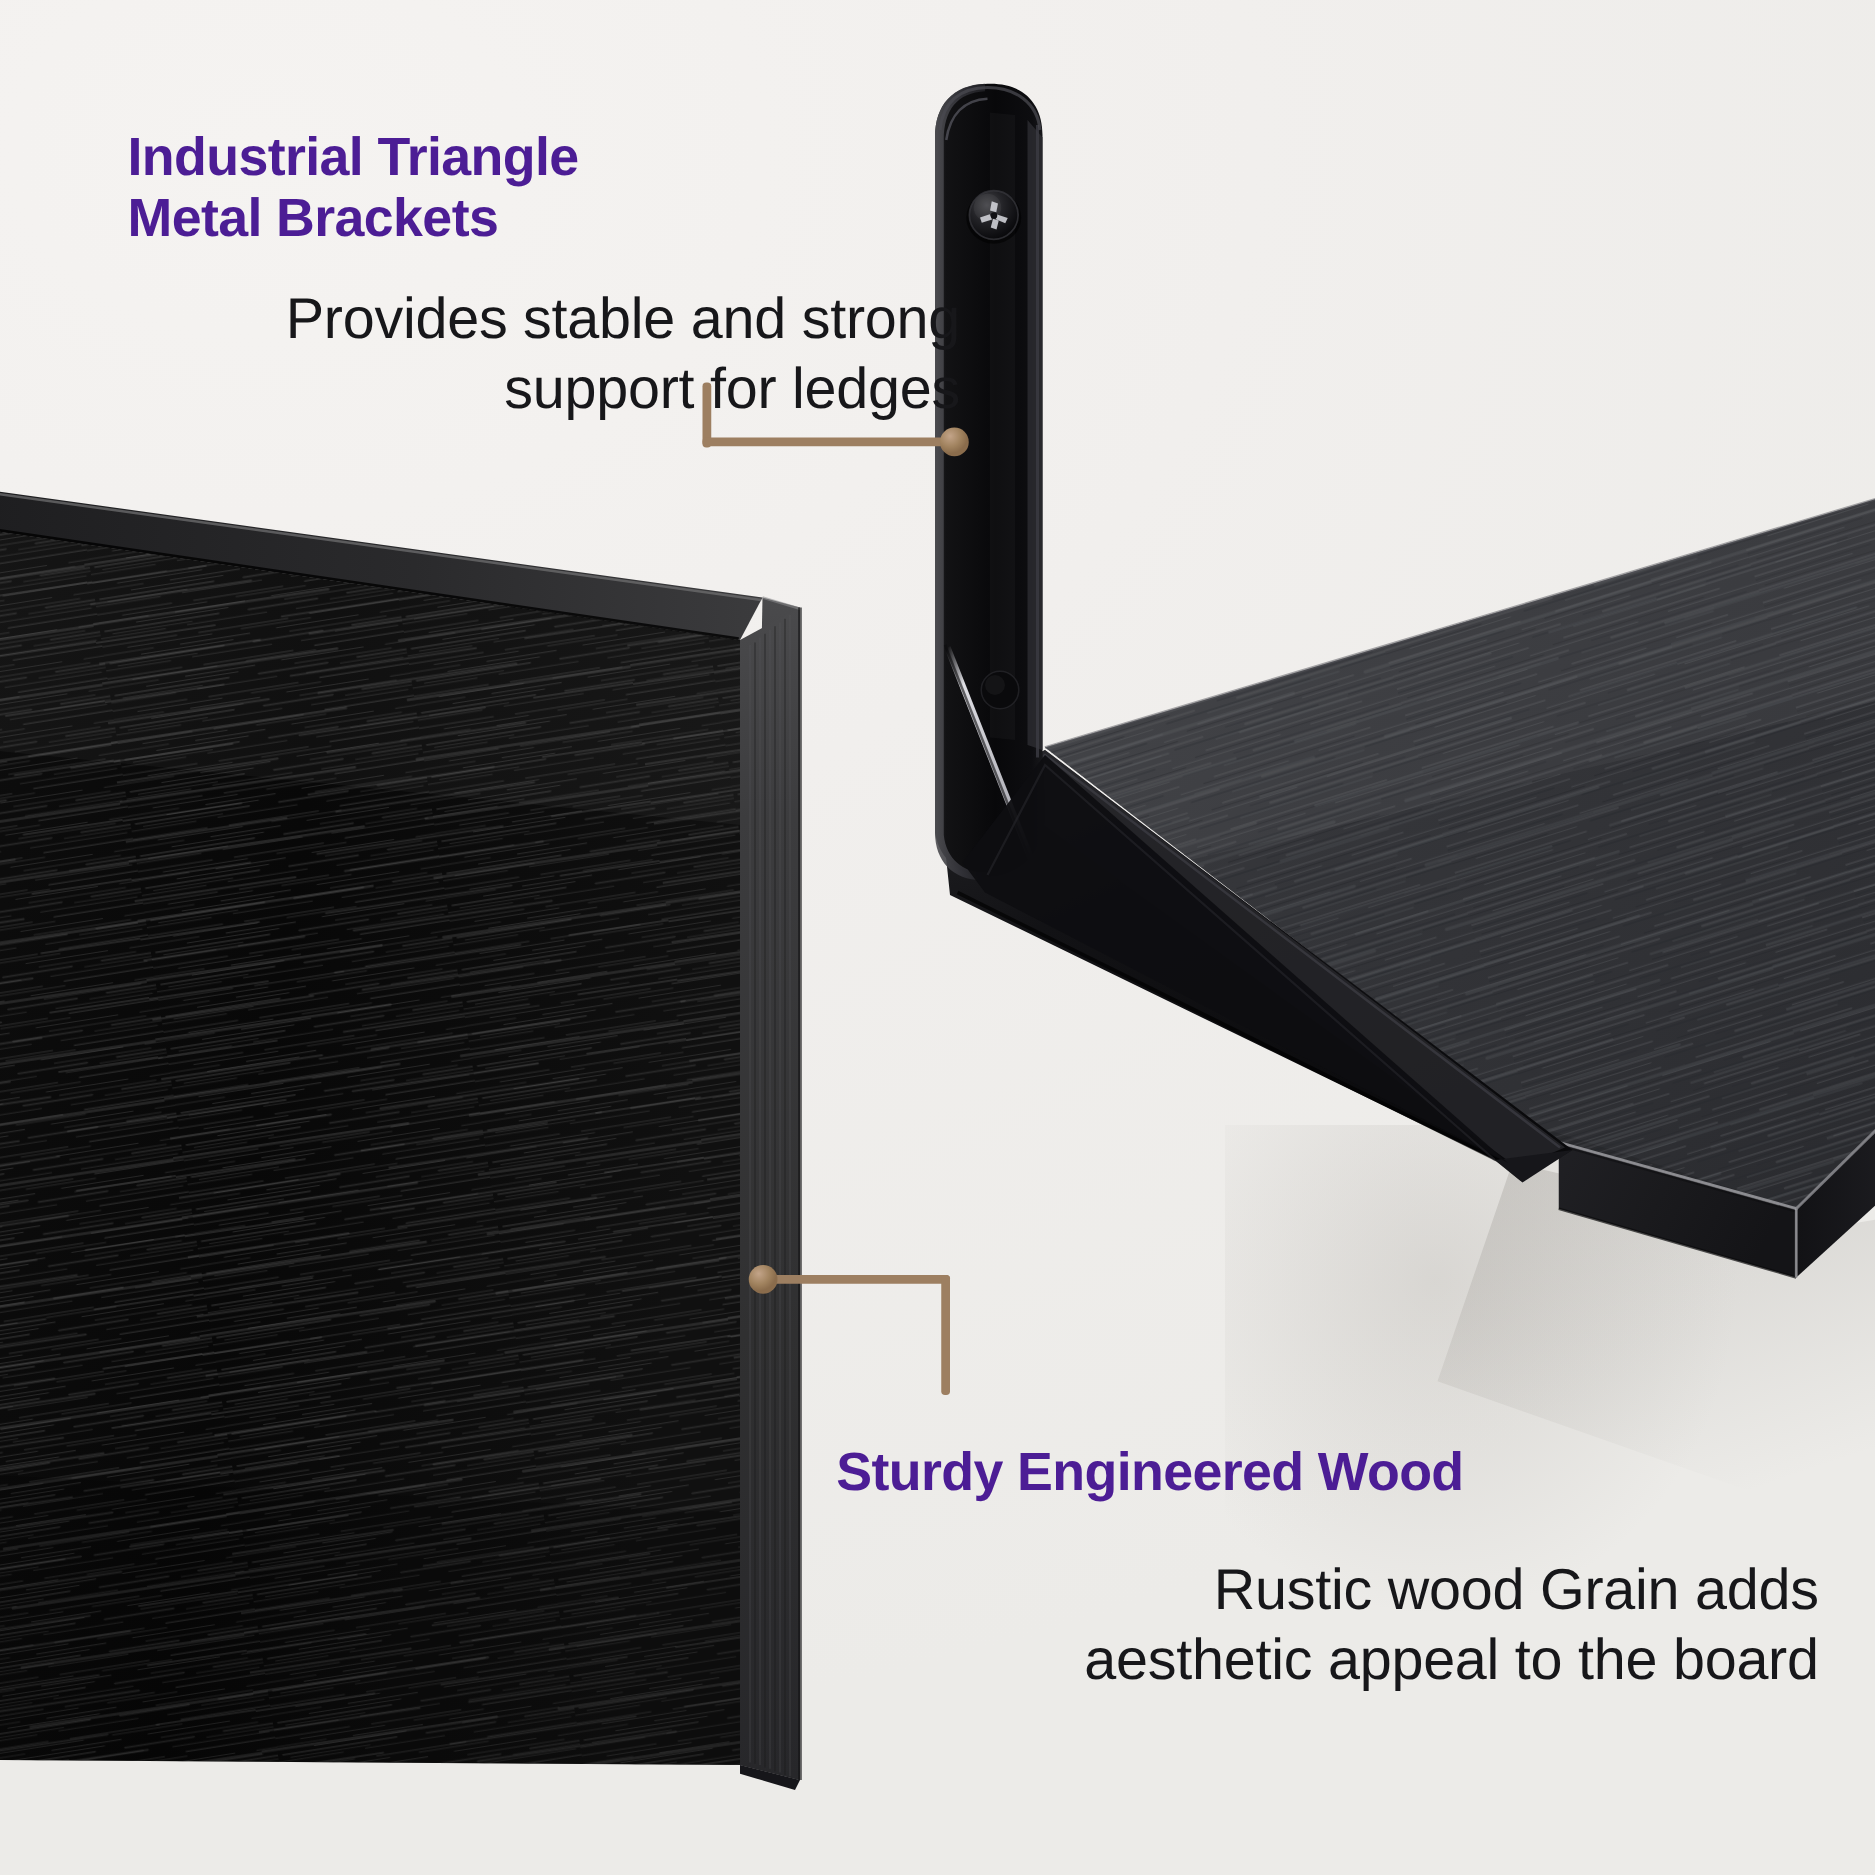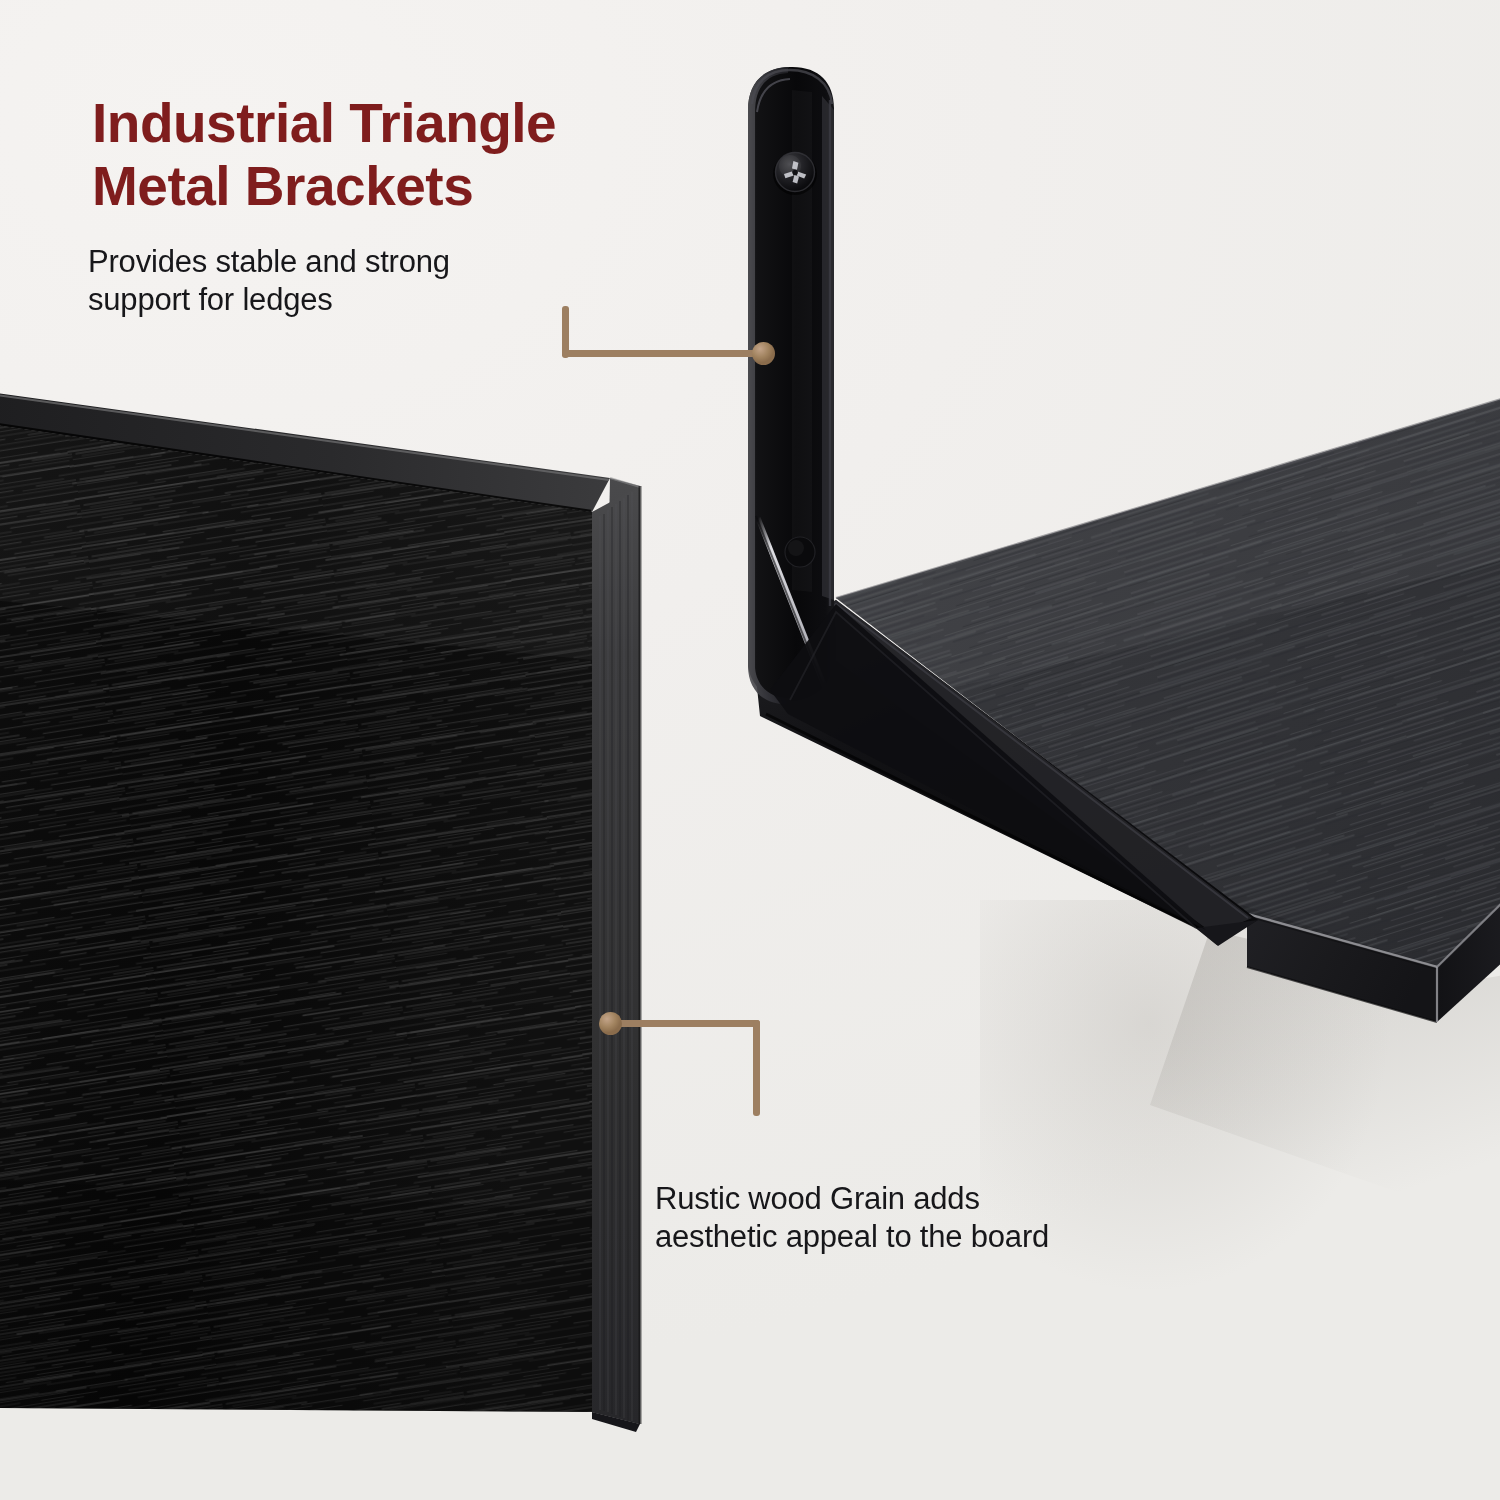--- a/index.html
+++ b/index.html
@@ -30,36 +30,37 @@
     position: absolute;
     left: 980px; top: 900px;
     width: 560px; height: 620px;
     background: radial-gradient(60% 60% at 30% 20%, rgba(168,164,158,.30) 0%, rgba(168,164,158,0) 72%);
     pointer-events: none;
   }
 
   
   .callout { position: absolute; }
   .headline {
-    color: #7f1d1d;
-    font-size: 55px;
+    color: #4c1d95;
+    font-size: 43px;
     line-height: 1.14;
     font-weight: 700;
     letter-spacing: -0.5px;
     white-space: pre-line;
-    margin: 4px;
+    margin: 14px;
   }
   .subline {
     color: #17171a;
-    font-size: 31px;
+    font-size: 46px;
     line-height: 1.22;
     font-weight: 400;
     letter-spacing: -0.2px;
     white-space: pre-line;
     margin: 0;
+    text-align: right;
   }
   #callout-top    { left: 88px;  top: 88px;  width: 680px; }
   #callout-top .subline { margin-top: 26px; }
   #callout-bottom { left: 655px; top: 1140px; width: 800px; }
   #callout-bottom .subline { margin-top: 40px; }
 
   
   .leader { position: absolute; }
   .leader .seg {
     position: absolute;
@@ -380,17 +381,18 @@
     <span class="dot"></span>
   </div>
 
   <div class="leader" id="leader-bot">
     <span class="seg h"></span>
     <span class="seg v"></span>
     <span class="dot"></span>
   </div>
 
   <div class="callout" id="callout-bottom">
+    <p class="headline">Sturdy Engineered Wood</p>
     <p class="subline">Rustic wood Grain adds
 aesthetic appeal to the board</p>
   </div>
 
 </div>
 
 </body></html>

